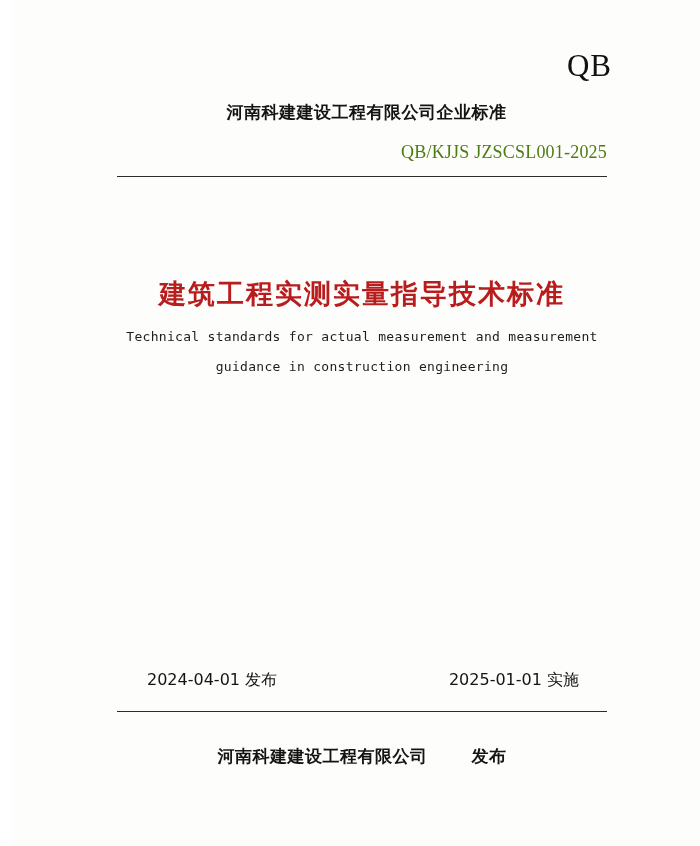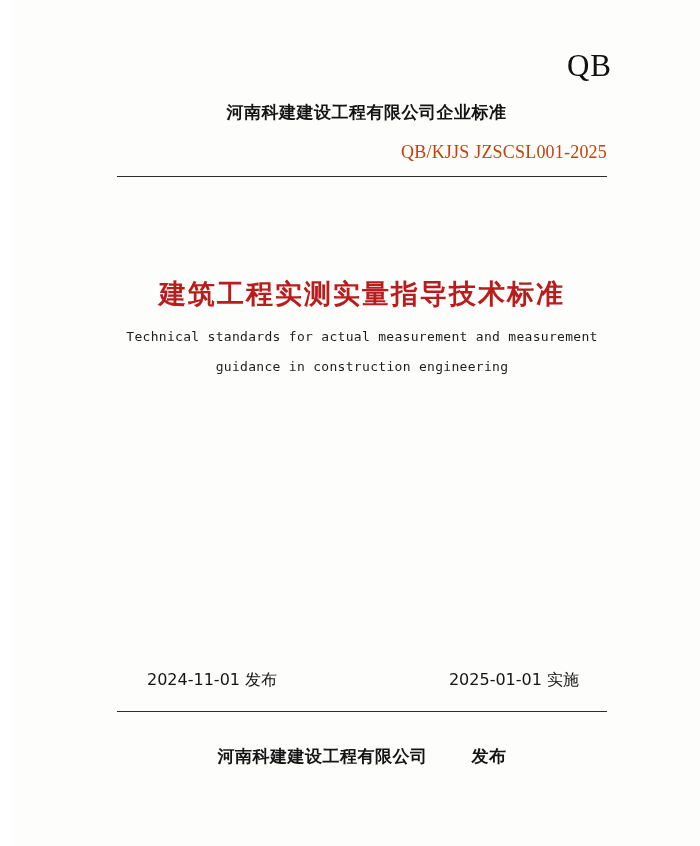--- a/index.html
+++ b/index.html
@@ -52,21 +52,21 @@
     padding-left: 9px;
   }
 
   
   .standard-number {
     position: absolute;
     right: 105px;
     top: 142px;
     font-size: 18px;
     font-family: "Liberation Serif", serif;
-    color: #c2410c;
+    color: #4d7c0f;
     letter-spacing: 0.2px;
     text-align: right;
   }
 
   
   .rule {
     position: absolute;
     left: 105px;
     right: 105px;
     height: 0;
@@ -149,21 +149,21 @@
   <div class="rule rule-top"></div>
 
   <div class="title-cn">建筑工程实测实量指导技术标准</div>
 
   <div class="title-en">
     <span>Technical standards for actual measurement and measurement</span>
     <span>guidance in construction engineering</span>
   </div>
 
   <div class="dates">
-    <div class="date-item date-left">2024-11-01  发布</div>
+    <div class="date-item date-left">2024-04-01  发布</div>
     <div class="date-item date-right">2025-01-01  实施</div>
   </div>
 
   <div class="rule rule-bottom"></div>
 
   <div class="publisher">
     <span>河南科建建设工程有限公司</span><span class="issuer">发布</span>
   </div>
 
 </div>

